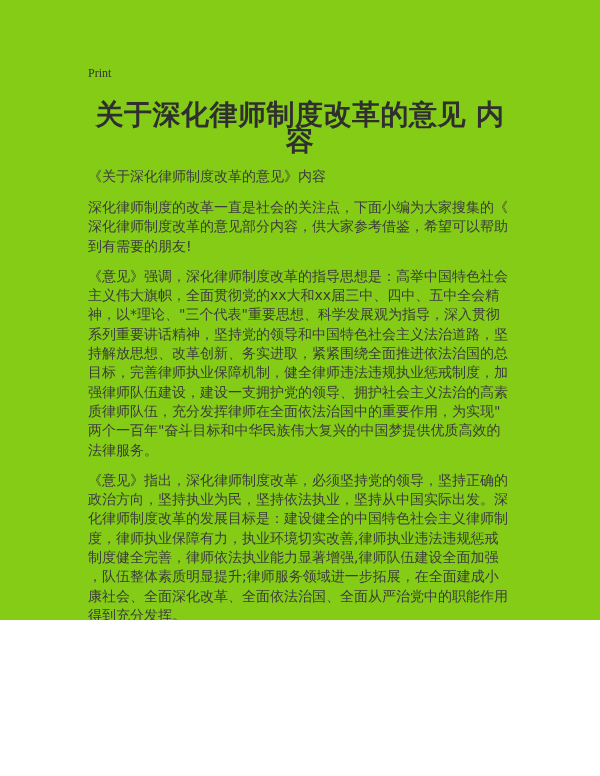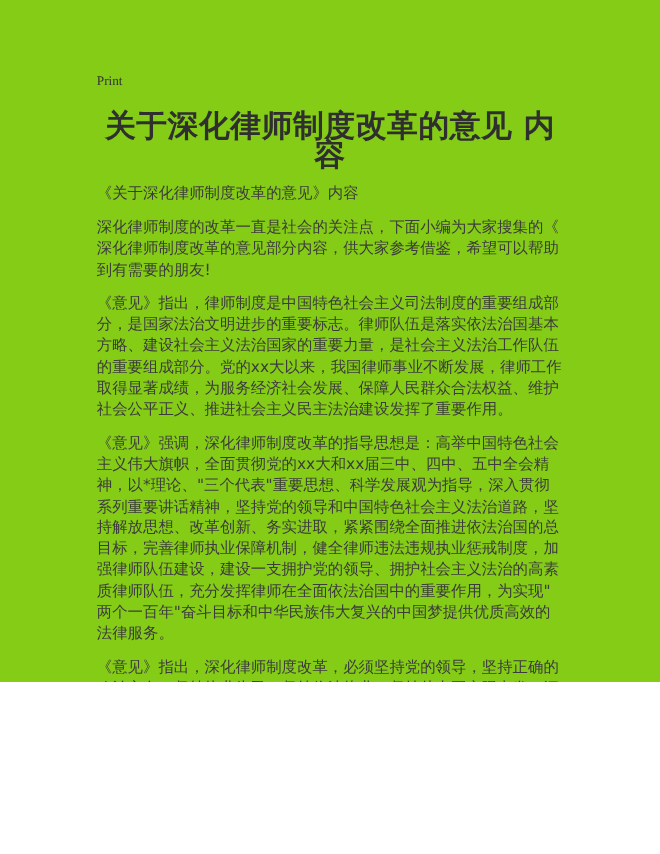--- a/index.html
+++ b/index.html
@@ -60,21 +60,20 @@
 <div class="page">
   <div class="content">
     <div class="print">Print</div>
     <h1 class="title">关于深化律师制度改革的意见 内容</h1>
     <div class="subtitle">《关于深化律师制度改革的意见》内容</div>
     <div class="body">
 
         <p class="para">深化律师制度的改革一直是社会的关注点，下面小编为大家搜集的《深化律师制度改革的意见部分内容，供大家参考借鉴，希望可以帮助到有需要的朋友!</p>
 
 
-        <p class="para">《意见》指出，律师制度是中国特色社会主义司法制度的重要组成部分，是国家法治文明进步的重要标志。律师队伍是落实依法治国基本方略、建设社会主义法治国家的重要力量，是社会主义法治工作队伍的重要组成部分。党的xx大以来，我国律师事业不断发展，律师工作取得显著成绩，为服务经济社会发展、保障人民群众合法权益、维护社会公平正义、推进社会主义民主法治建设发挥了重要作用。</p>
 
 
         <p class="para">《意见》强调，深化律师制度改革的指导思想是：高举中国特色社会主义伟大旗帜，全面贯彻党的xx大和xx届三中、四中、五中全会精神，以*理论、"三个代表"重要思想、科学发展观为指导，深入贯彻系列重要讲话精神，坚持党的领导和中国特色社会主义法治道路，坚持解放思想、改革创新、务实进取，紧紧围绕全面推进依法治国的总目标，完善律师执业保障机制，健全律师违法违规执业惩戒制度，加强律师队伍建设，建设一支拥护党的领导、拥护社会主义法治的高素质律师队伍，充分发挥律师在全面依法治国中的重要作用，为实现"两个一百年"奋斗目标和中华民族伟大复兴的中国梦提供优质高效的法律服务。</p>
 
         <p class="para">《意见》指出，深化律师制度改革，必须坚持党的领导，坚持正确的政治方向，坚持执业为民，坚持依法执业，坚持从中国实际出发。深化律师制度改革的发展目标是：建设健全的中国特色社会主义律师制度，律师执业保障有力，执业环境切实改善,律师执业违法违规惩戒制度健全完善，律师依法执业能力显著增强,律师队伍建设全面加强，队伍整体素质明显提升;律师服务领域进一步拓展，在全面建成小康社会、全面深化改革、全面依法治国、全面从严治党中的职能作用得到充分发挥。</p>
 
       </div>
   </div>
 </div>
 

